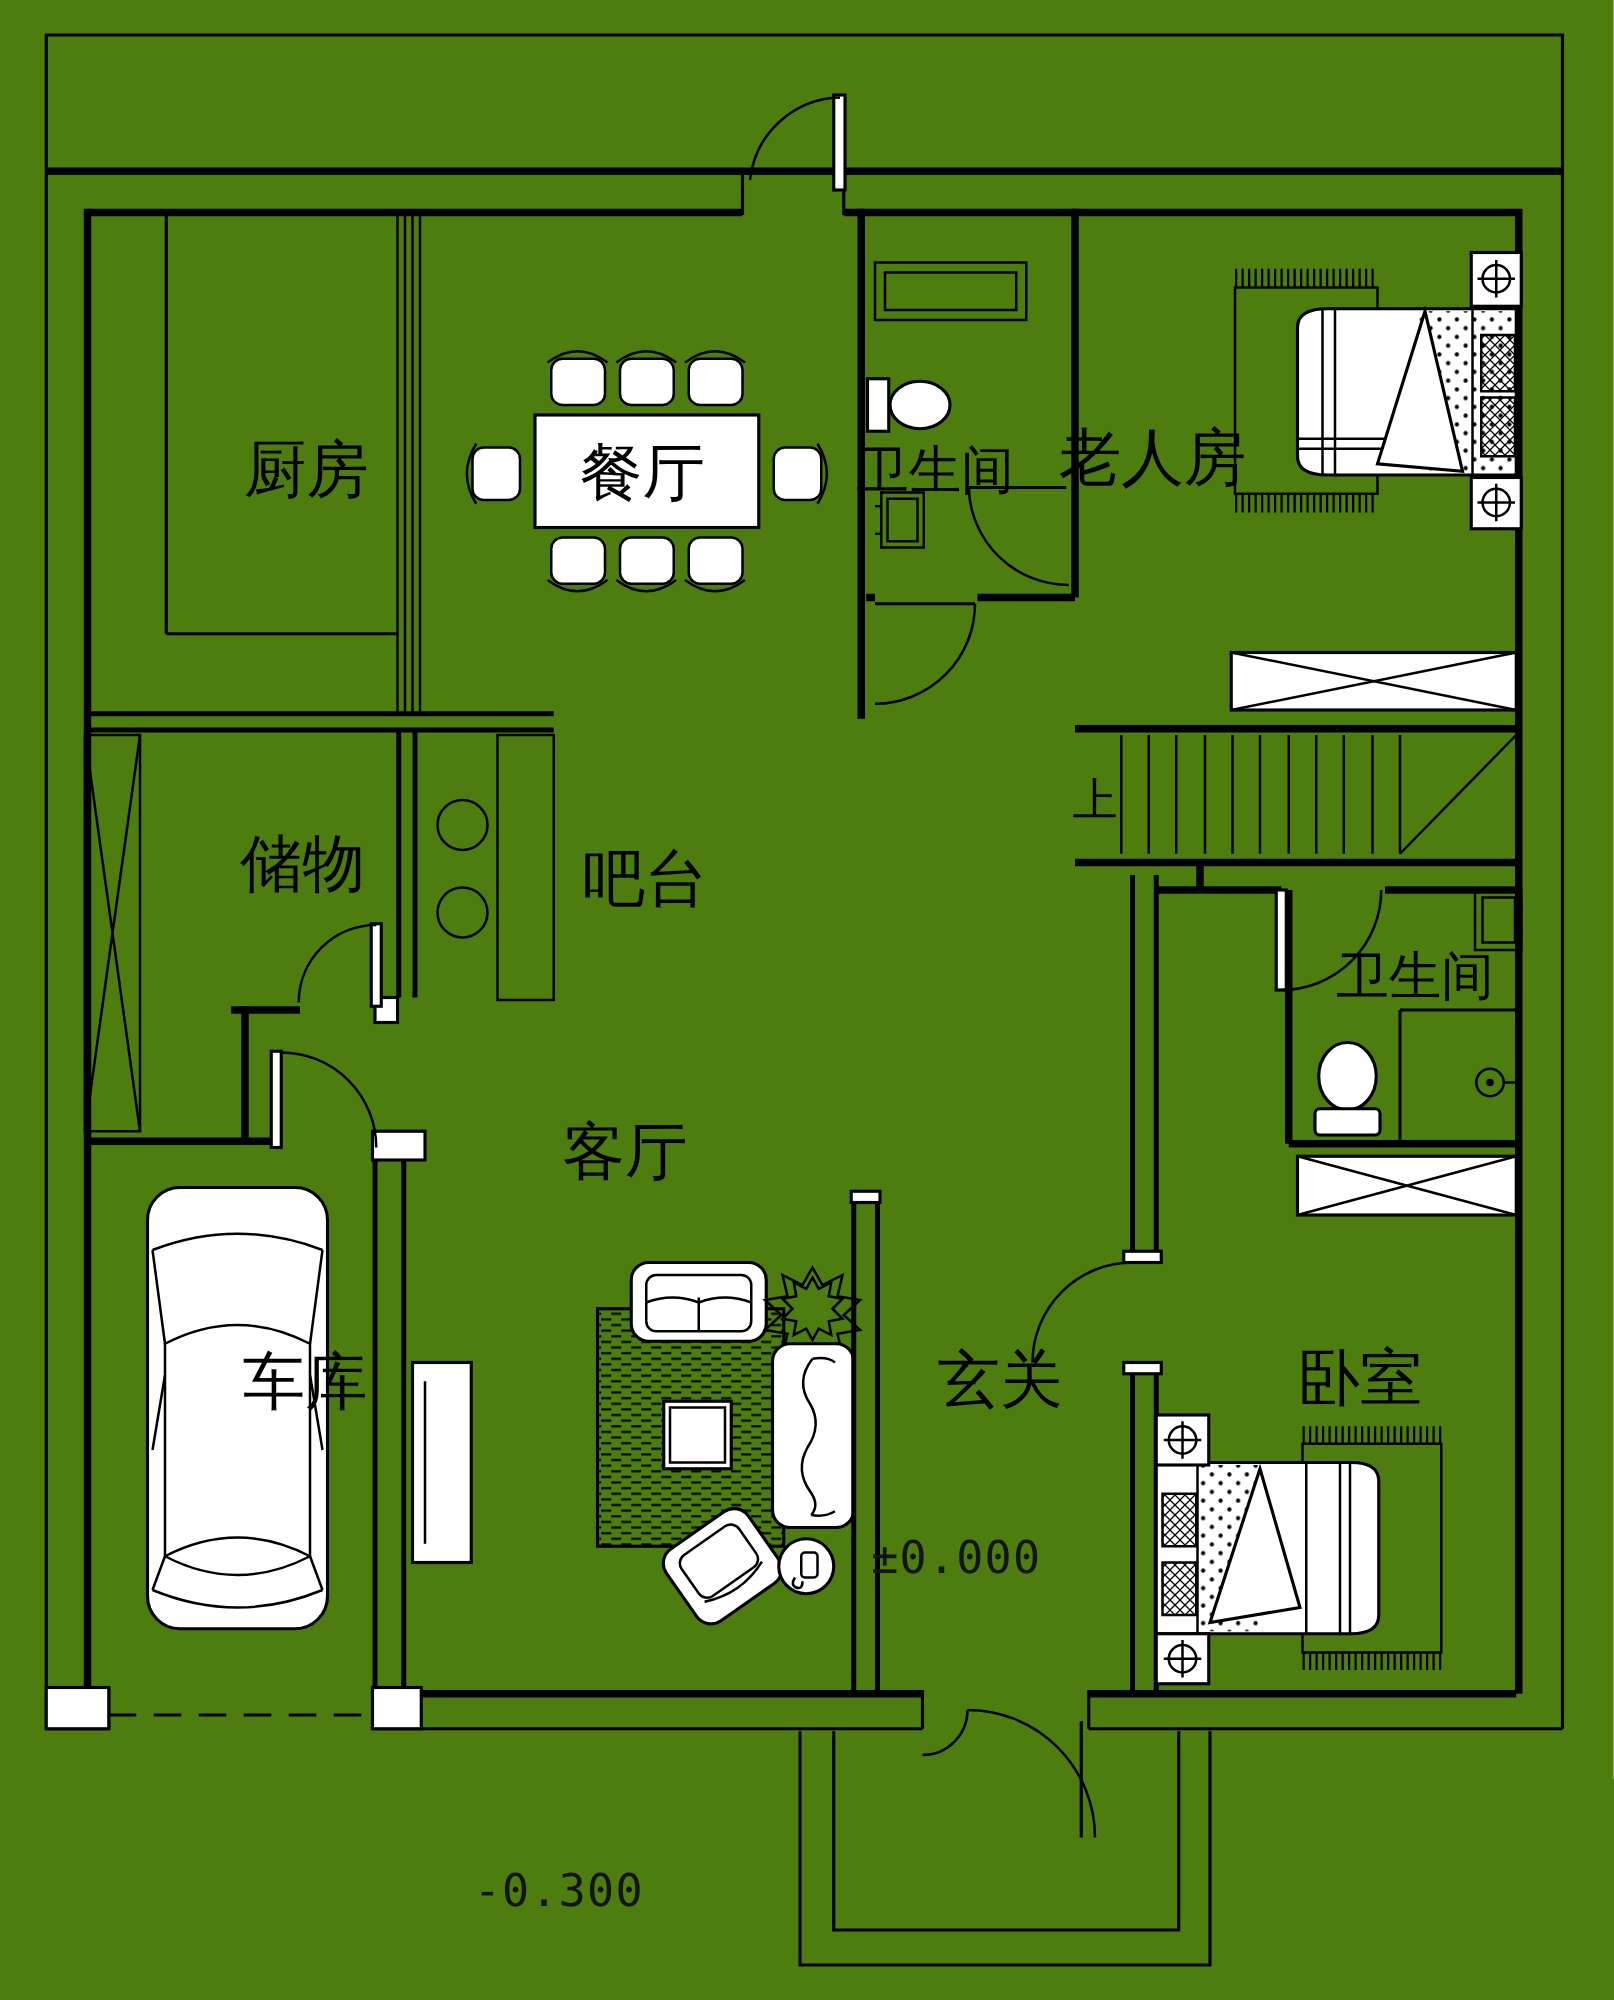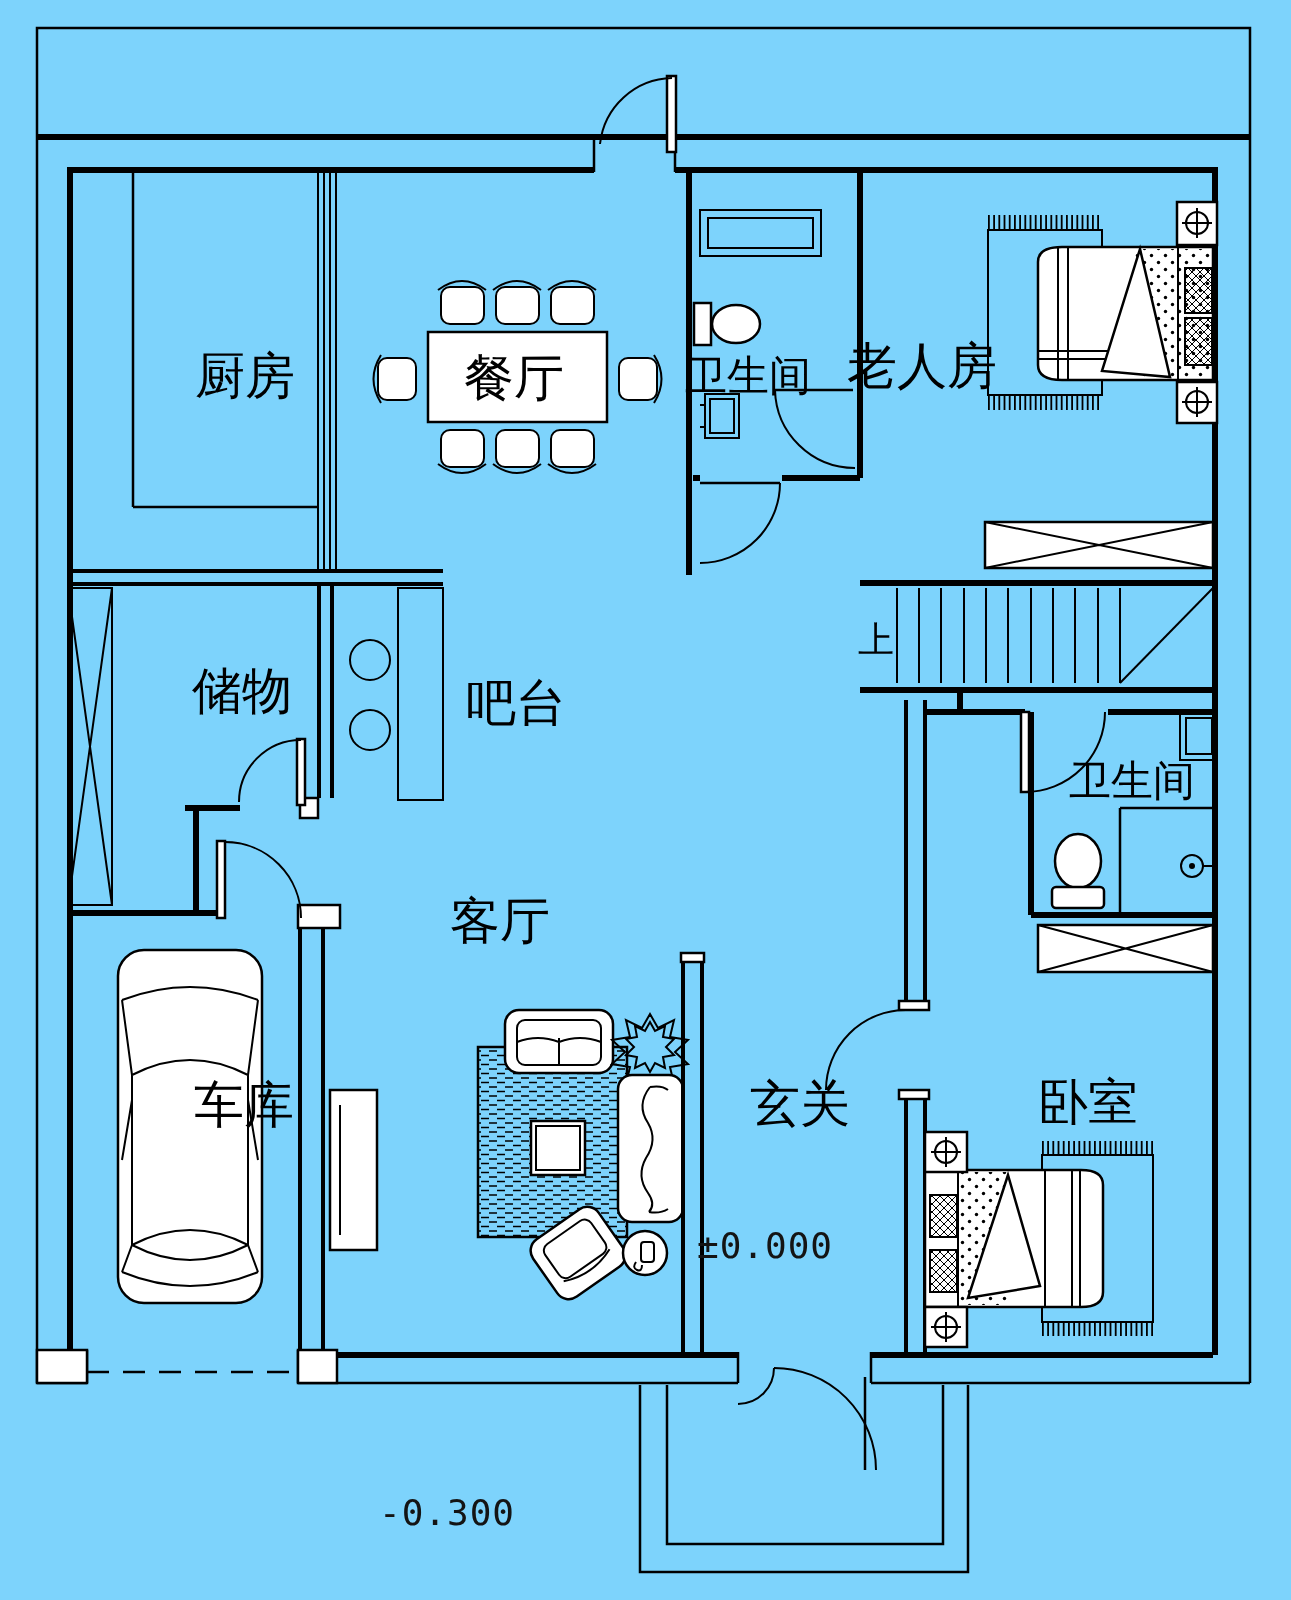--- a/index.html
+++ b/index.html
@@ -1,16 +1,16 @@
 <!DOCTYPE html>
 <html><head>
 <meta charset="utf-8">
 <style>
   html,body{margin:0;padding:0;background:#ffffff;}
-  .stage{position:relative;width:1291px;height:1600px;background:#7dd3fc;overflow:hidden;}
+  .stage{position:relative;width:1291px;height:1600px;background:#4d7c0f;overflow:hidden;}
   svg{position:absolute;left:0;top:0;}
   svg .ln{fill:none;stroke:#000000;stroke-linecap:butt;}
   .w6{stroke-width:6;}
   .w4{stroke-width:4;}
   .w25{stroke-width:2.5;}
   .w2{stroke-width:2;}
   .furn{fill:#ffffff;stroke:#000000;stroke-width:2.5;}
   .furnthin{fill:none;stroke:#000000;stroke-width:2;}
   .room-label{font-family:"Liberation Serif","DejaVu Serif",serif;font-size:50px;fill:#000;text-anchor:middle;}
   .small-label{font-family:"Liberation Serif","DejaVu Serif",serif;font-size:42px;fill:#000;text-anchor:middle;}

